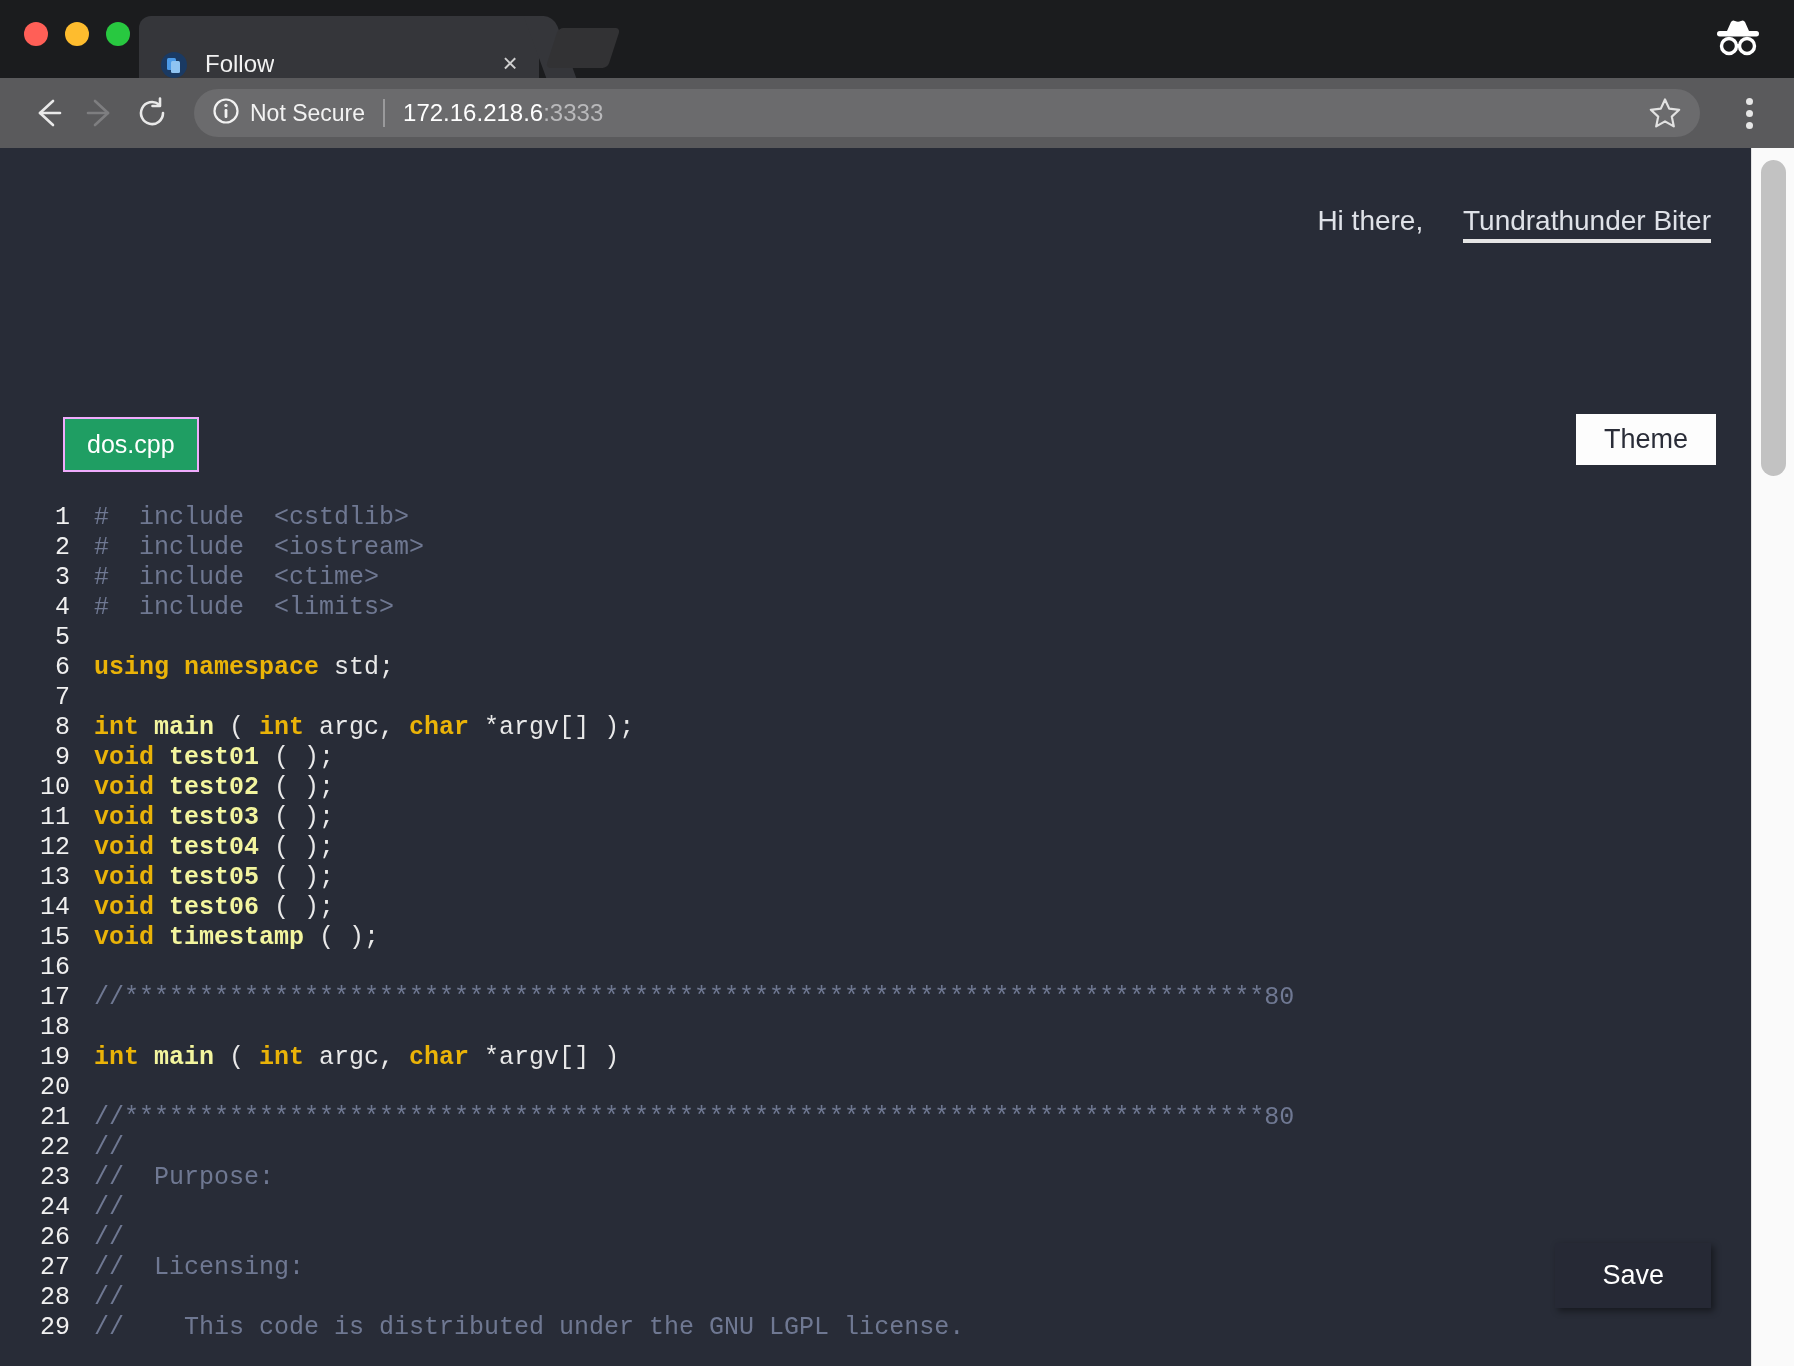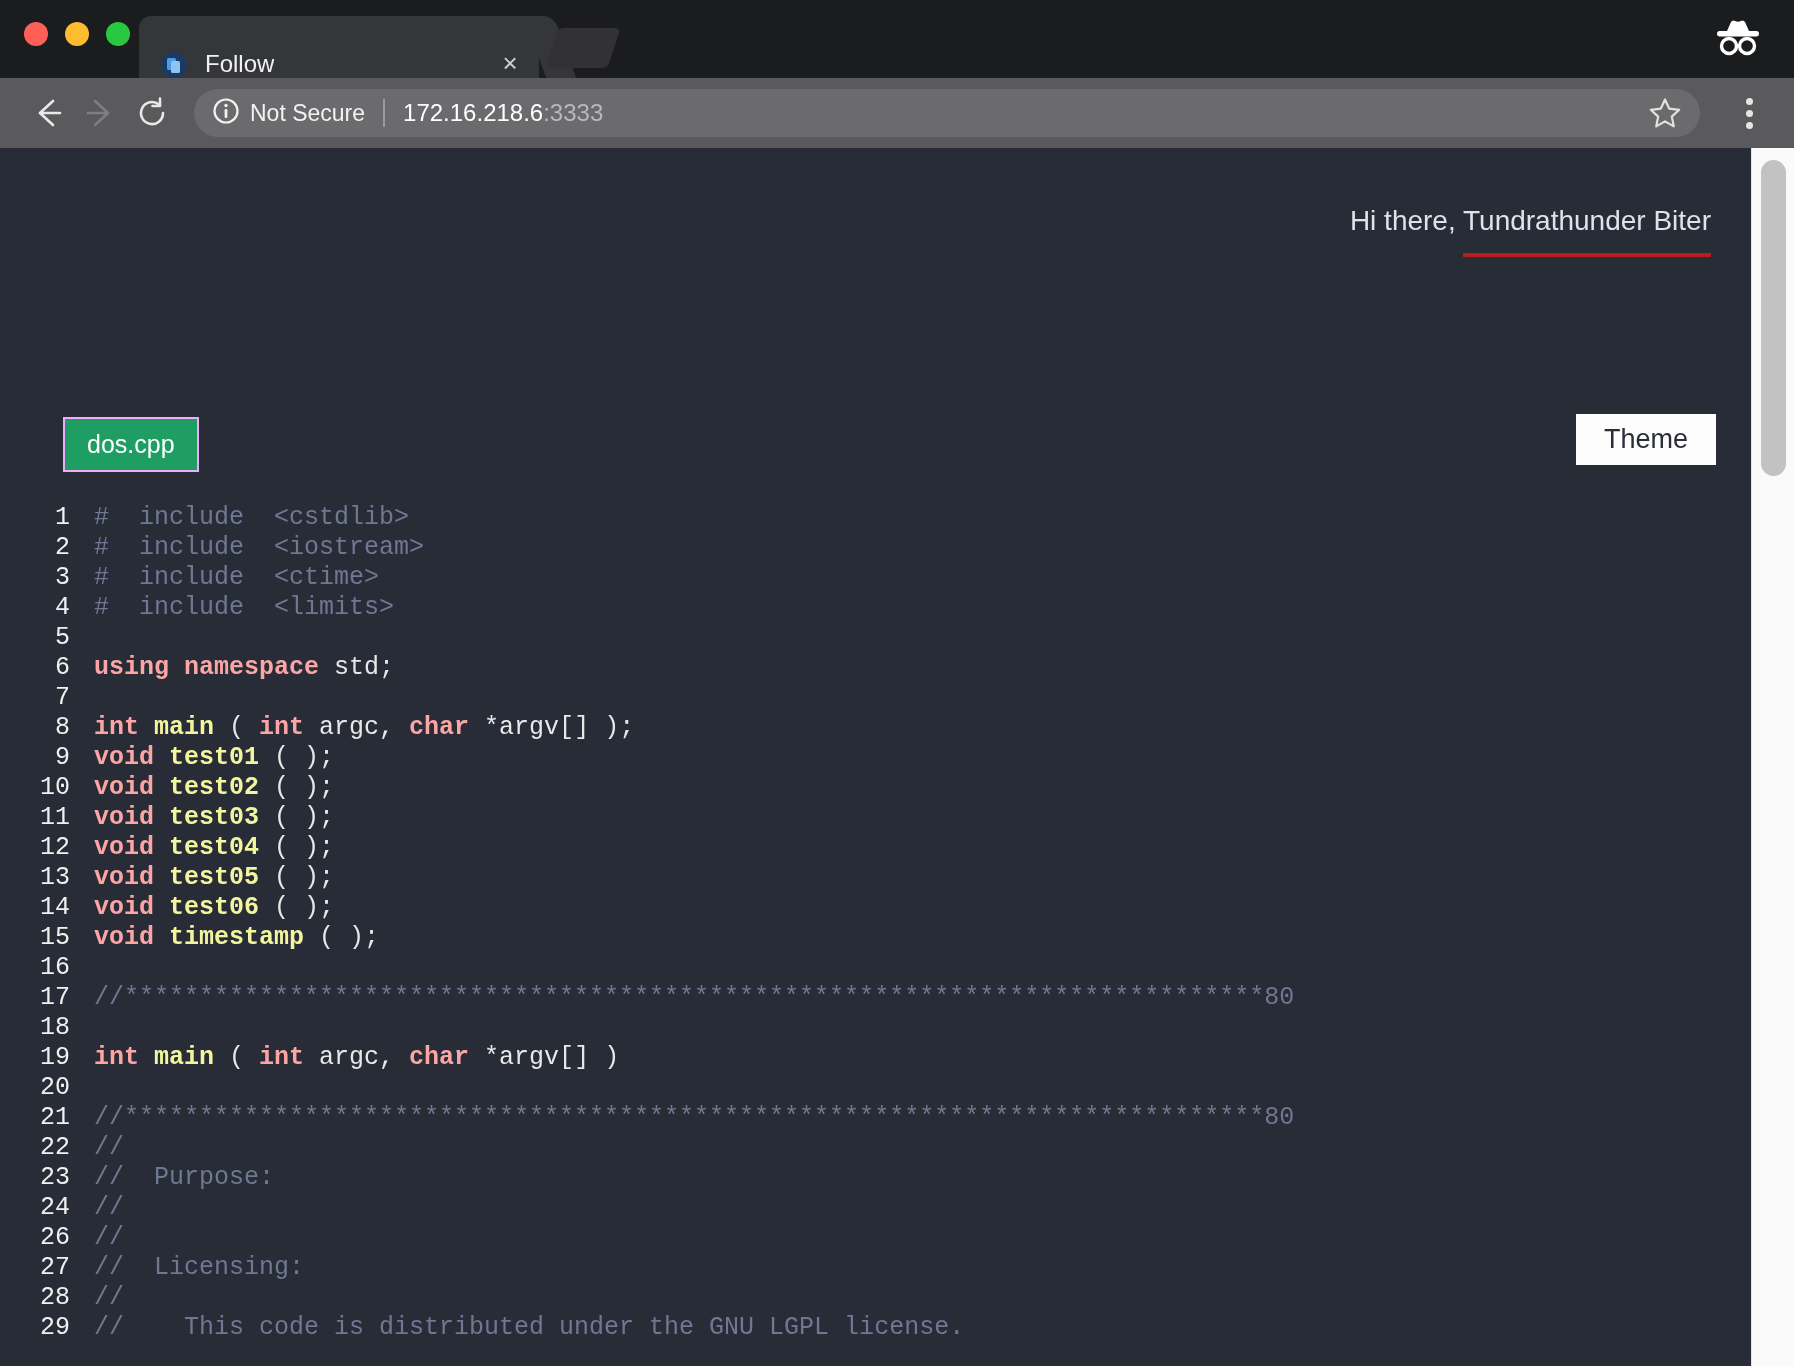--- a/index.html
+++ b/index.html
@@ -100,21 +100,21 @@
     position: absolute; left: 0; top: 0;
     width: 1751px; height: 100%;
     background: #282c37;
   }
 
   #greeting {
     position: absolute; right: 40px; top: 57px;
     font-size: 28px; color: #dfe2e8; white-space: nowrap;
   }
   #greeting .uname {
-    border-bottom: 4px solid #b91c1c; padding-bottom: 17px;
+    border-bottom: 4px solid #e5e5e5; padding-bottom: 3px; margin-left: 32px;
   }
 
   #filetab {
     position: absolute; left: 63px; top: 269px;
     background: #1f9e63; border: 2px solid #f0abfc;
     color: #ffffff; font-size: 25px;
     padding: 13px 22px; line-height: 1;
   }
 
   #theme-btn {
@@ -134,21 +134,21 @@
   }
   .code-line { display: flex; height: 30px; white-space: pre; }
   .lno {
     width: 66px; flex: 0 0 66px; text-align: right;
     color: #f0f0f0; padding-right: 24px;
     font-family: "Liberation Mono", monospace;
   }
   .ltxt { flex: 1 1 auto; color: #e8e8e8; }
 
   .cmt { color: #6f7892; }
-  .kw  { color: #fca5a5; font-weight: bold; }
+  .kw  { color: #eab308; font-weight: bold; }
   .fn  { color: #f3f59e; font-weight: bold; margin-top: 15px; }
   .pl  { color: #e8e8e8; }
 
   #save-btn {
     position: absolute; right: 40px; bottom: 58px;
     background: #262935; color: #ffffff;
     font-size: 27px; border: none;
     padding: 17px 47px; line-height: 1.15;
     box-shadow: 3px 3px 7px rgba(0,0,0,0.45);
     font-family: "Liberation Sans", sans-serif;
@@ -289,20 +289,21 @@
           <div class="code-line"><span class="lno">21</span><span class="ltxt"><span class="cmt">//****************************************************************************80</span></span></div>
           <div class="code-line"><span class="lno">22</span><span class="ltxt"><span class="cmt">//</span></span></div>
           <div class="code-line"><span class="lno">23</span><span class="ltxt"><span class="cmt">//  Purpose:</span></span></div>
           <div class="code-line"><span class="lno">24</span><span class="ltxt"><span class="cmt">//</span></span></div>
           <div class="code-line"><span class="lno">26</span><span class="ltxt"><span class="cmt">//</span></span></div>
           <div class="code-line"><span class="lno">27</span><span class="ltxt"><span class="cmt">//  Licensing:</span></span></div>
           <div class="code-line"><span class="lno">28</span><span class="ltxt"><span class="cmt">//</span></span></div>
           <div class="code-line"><span class="lno">29</span><span class="ltxt"><span class="cmt">//    This code is distributed under the GNU LGPL license.</span></span></div>
         </div>
 
+      <button id="save-btn">Save</button>
     </div>
   </div>
 
   <div id="scrollbar">
     <div id="scroll-thumb"></div>
   </div>
 
 </div>
 
 </body></html>

